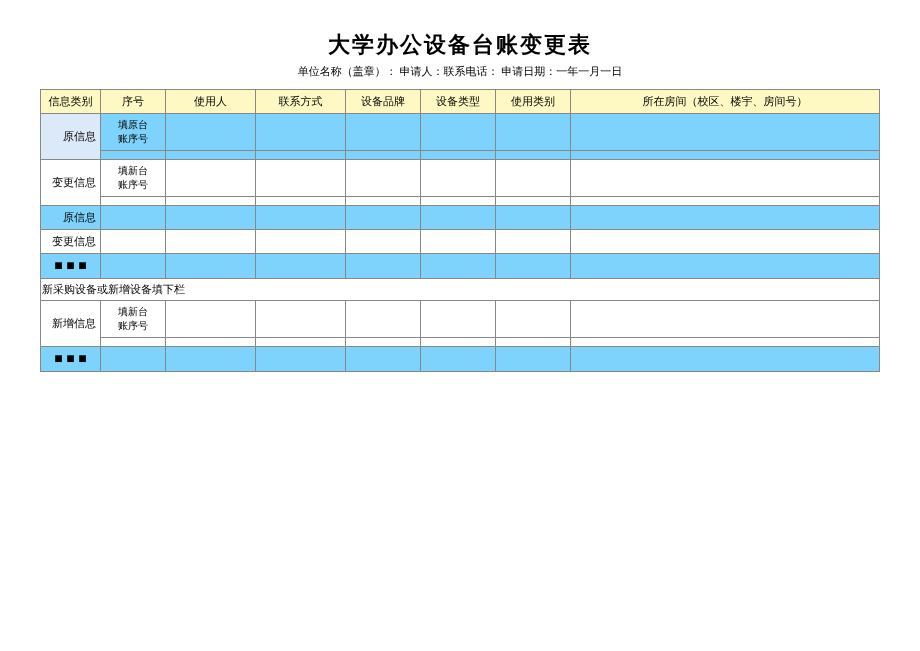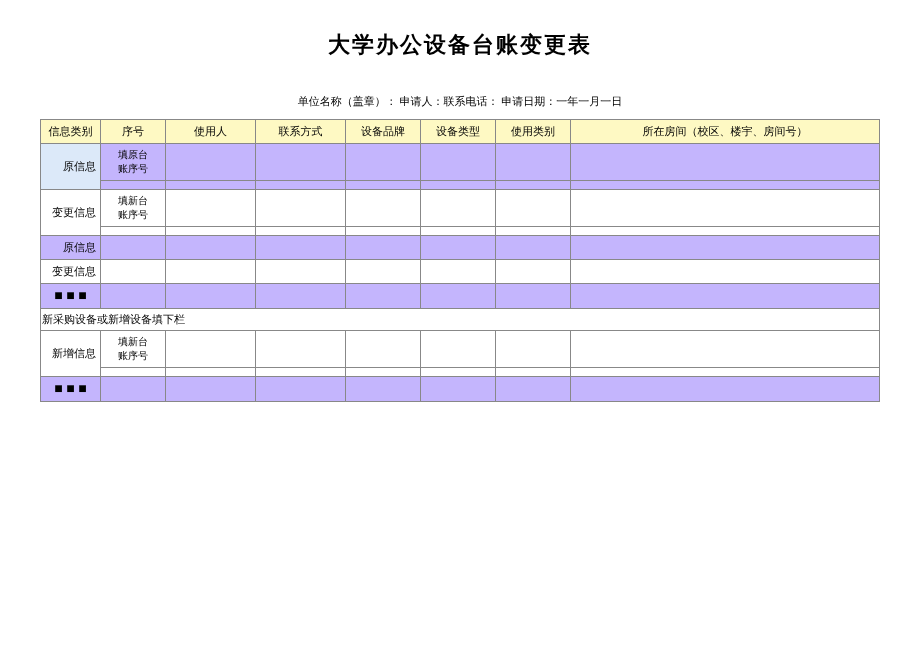--- a/index.html
+++ b/index.html
@@ -15,21 +15,21 @@
       color: #000;
       width: 920px;
       min-height: 651px;
       padding: 30px 40px;
     }
 
     .page-title {
       text-align: center;
       font-size: 22px;
       font-weight: bold;
-      margin-bottom: 34px;
+      margin-bottom: 4px;
       letter-spacing: 2px;
     }
 
     .subtitle {
       font-size: 11px;
       margin-bottom: 10px;
       color: #000;
       text-align: center;
     }
 
@@ -55,21 +55,21 @@
       text-align: center;
       vertical-align: middle;
     }
 
     .row-type-cell {
       text-align: right;
       font-weight: normal;
     }
 
     .highlight-blue {
-      background-color: #c4b5fd;
+      background-color: #7dd3fc;
     }
 
     .dots {
       font-size: 14px;
       font-weight: bold;
     }
 
     td.small-text {
       font-size: 10px;
       line-height: 1.4;

